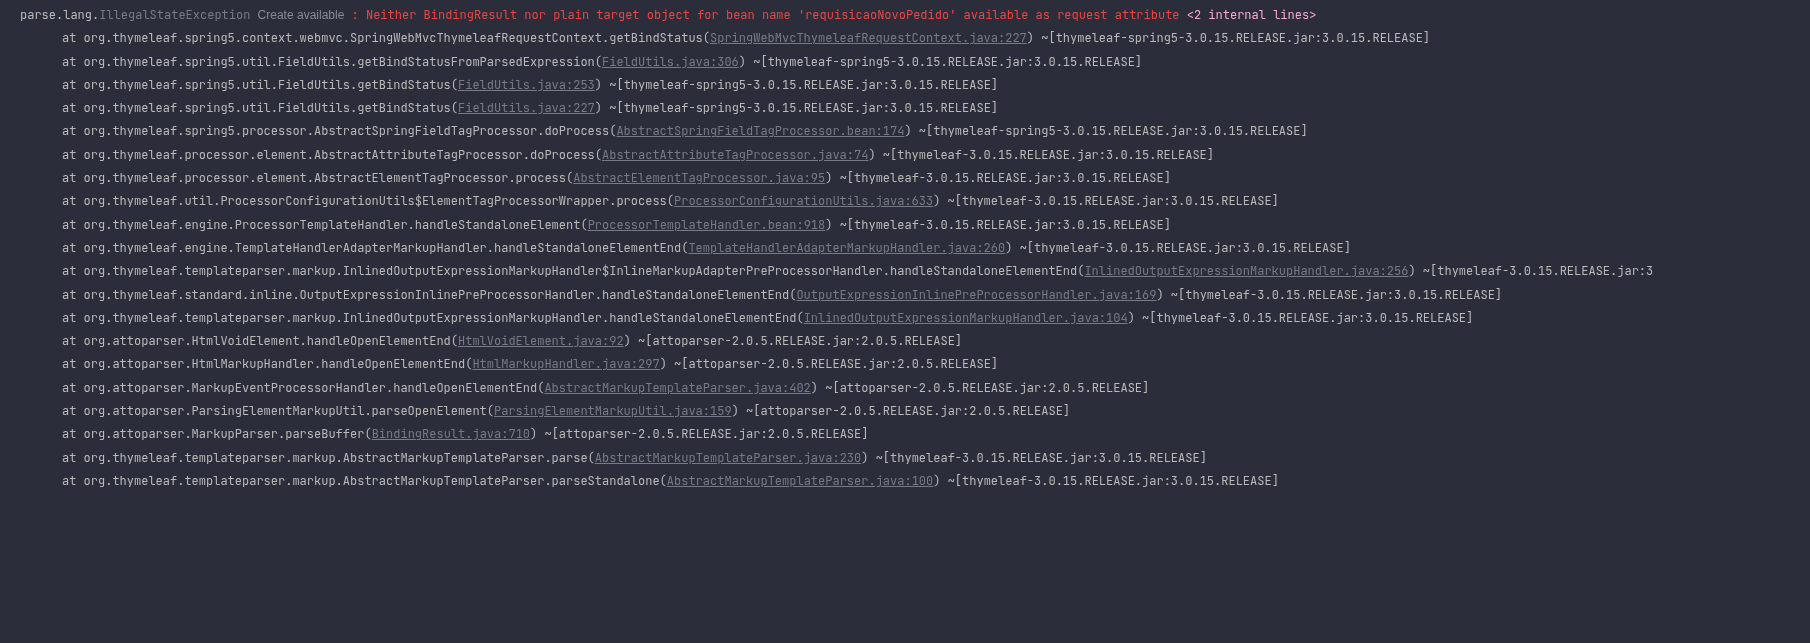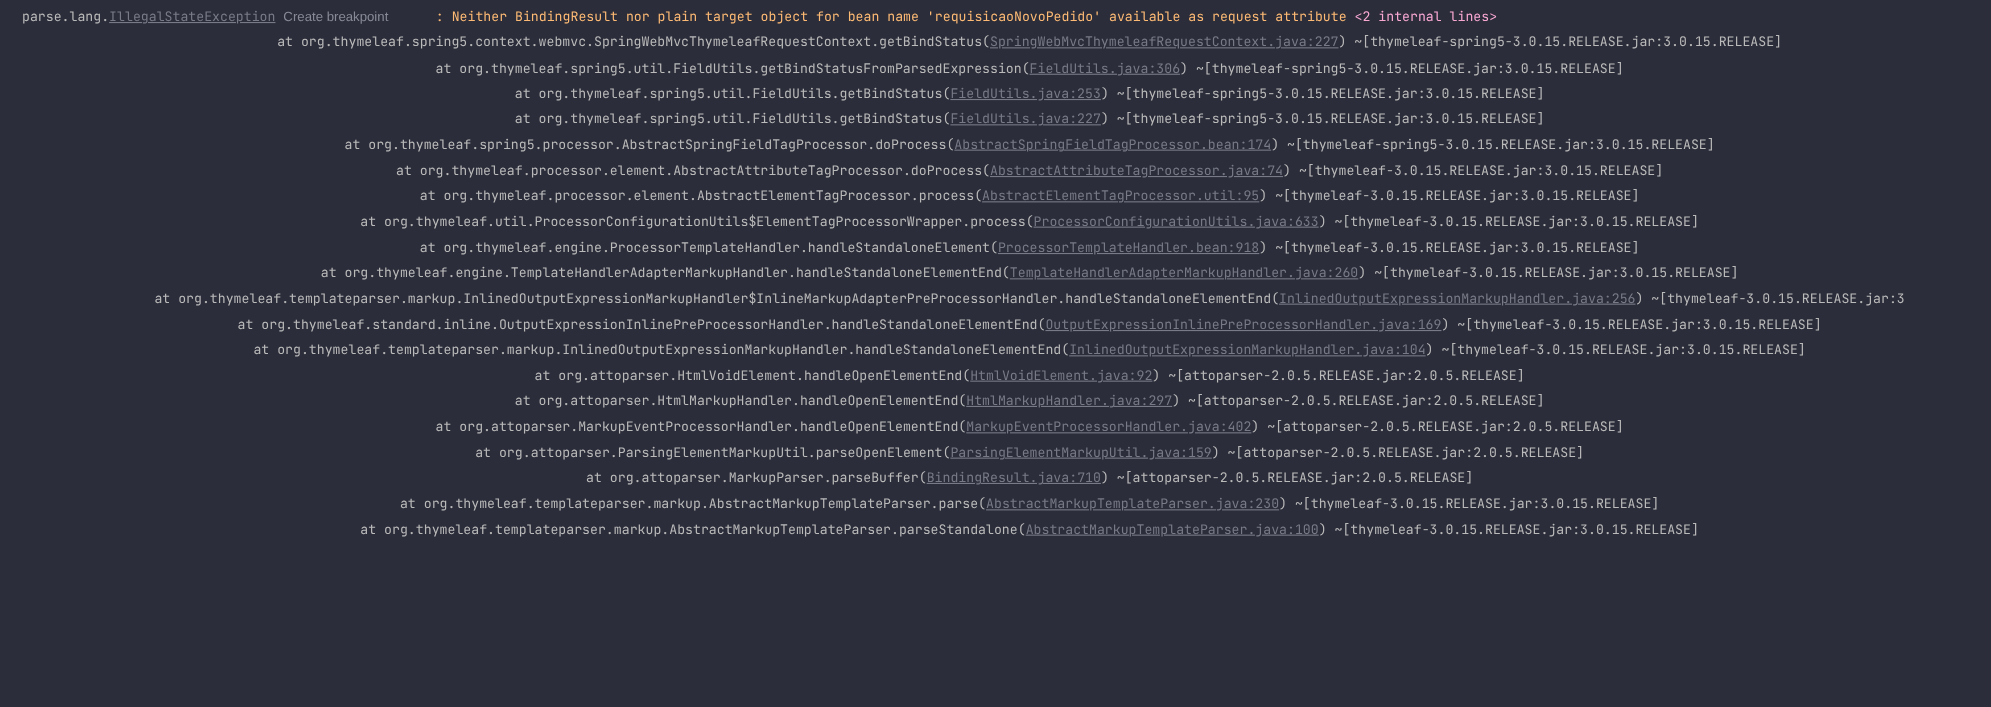--- a/index.html
+++ b/index.html
@@ -12,67 +12,65 @@
     white-space: nowrap;
     overflow: hidden;
     padding: 4px 0;
   }
   .header-line {
     padding-left: 20px;
   }
   .exception-prefix { color: #bababa; }
   .exception-class {
     color: #787a87;
-    text-decoration: underline;
     cursor: pointer;
   }
   .breakpoint-link {
     color: #888a98;
     cursor: pointer;
     font-family: -apple-system, BlinkMacSystemFont, "Segoe UI", sans-serif;
     font-size: 12px;
   }
-  .msg-text { color: #fdba74; margin-left: 36px; }
+  .msg-text { color: #ef4444; }
   .internal-lines { color: #f9a8d4; }
   .stack-line {
     padding-left: 62px;
-    text-align: center;
   }
   .at-text { color: #bababa; }
   .method-text { color: #bababa; }
   .link-text {
     color: #787a87;
     text-decoration: underline;
     cursor: pointer;
   }
   .jar-text { color: #bababa; }
 </style>
 </head>
 <body>
 
 <div class="header-line">
   <span class="exception-prefix">parse.lang.</span><span class="exception-class">IllegalStateException</span>
-  <span class="breakpoint-link">Create breakpoint</span>
+  <span class="breakpoint-link">Create available</span>
   <span class="msg-text">: Neither BindingResult nor plain target object for bean name 'requisicaoNovoPedido' available as request attribute </span><span class="internal-lines">&lt;2 internal lines&gt;</span>
 </div>
 
 <div id="stack-container">
     <div class="stack-line"><span class="at-text">at </span><span class="method-text">org.thymeleaf.spring5.context.webmvc.SpringWebMvcThymeleafRequestContext.getBindStatus(</span><span class="link-text">SpringWebMvcThymeleafRequestContext.java:227</span><span class="jar-text">) ~[thymeleaf-spring5-3.0.15.RELEASE.jar:3.0.15.RELEASE]</span></div>
     <div class="stack-line"><span class="at-text">at </span><span class="method-text">org.thymeleaf.spring5.util.FieldUtils.getBindStatusFromParsedExpression(</span><span class="link-text">FieldUtils.java:306</span><span class="jar-text">) ~[thymeleaf-spring5-3.0.15.RELEASE.jar:3.0.15.RELEASE]</span></div>
     <div class="stack-line"><span class="at-text">at </span><span class="method-text">org.thymeleaf.spring5.util.FieldUtils.getBindStatus(</span><span class="link-text">FieldUtils.java:253</span><span class="jar-text">) ~[thymeleaf-spring5-3.0.15.RELEASE.jar:3.0.15.RELEASE]</span></div>
     <div class="stack-line"><span class="at-text">at </span><span class="method-text">org.thymeleaf.spring5.util.FieldUtils.getBindStatus(</span><span class="link-text">FieldUtils.java:227</span><span class="jar-text">) ~[thymeleaf-spring5-3.0.15.RELEASE.jar:3.0.15.RELEASE]</span></div>
     <div class="stack-line"><span class="at-text">at </span><span class="method-text">org.thymeleaf.spring5.processor.AbstractSpringFieldTagProcessor.doProcess(</span><span class="link-text">AbstractSpringFieldTagProcessor.bean:174</span><span class="jar-text">) ~[thymeleaf-spring5-3.0.15.RELEASE.jar:3.0.15.RELEASE]</span></div>
     <div class="stack-line"><span class="at-text">at </span><span class="method-text">org.thymeleaf.processor.element.AbstractAttributeTagProcessor.doProcess(</span><span class="link-text">AbstractAttributeTagProcessor.java:74</span><span class="jar-text">) ~[thymeleaf-3.0.15.RELEASE.jar:3.0.15.RELEASE]</span></div>
-    <div class="stack-line"><span class="at-text">at </span><span class="method-text">org.thymeleaf.processor.element.AbstractElementTagProcessor.process(</span><span class="link-text">AbstractElementTagProcessor.util:95</span><span class="jar-text">) ~[thymeleaf-3.0.15.RELEASE.jar:3.0.15.RELEASE]</span></div>
+    <div class="stack-line"><span class="at-text">at </span><span class="method-text">org.thymeleaf.processor.element.AbstractElementTagProcessor.process(</span><span class="link-text">AbstractElementTagProcessor.java:95</span><span class="jar-text">) ~[thymeleaf-3.0.15.RELEASE.jar:3.0.15.RELEASE]</span></div>
     <div class="stack-line"><span class="at-text">at </span><span class="method-text">org.thymeleaf.util.ProcessorConfigurationUtils$ElementTagProcessorWrapper.process(</span><span class="link-text">ProcessorConfigurationUtils.java:633</span><span class="jar-text">) ~[thymeleaf-3.0.15.RELEASE.jar:3.0.15.RELEASE]</span></div>
     <div class="stack-line"><span class="at-text">at </span><span class="method-text">org.thymeleaf.engine.ProcessorTemplateHandler.handleStandaloneElement(</span><span class="link-text">ProcessorTemplateHandler.bean:918</span><span class="jar-text">) ~[thymeleaf-3.0.15.RELEASE.jar:3.0.15.RELEASE]</span></div>
     <div class="stack-line"><span class="at-text">at </span><span class="method-text">org.thymeleaf.engine.TemplateHandlerAdapterMarkupHandler.handleStandaloneElementEnd(</span><span class="link-text">TemplateHandlerAdapterMarkupHandler.java:260</span><span class="jar-text">) ~[thymeleaf-3.0.15.RELEASE.jar:3.0.15.RELEASE]</span></div>
     <div class="stack-line"><span class="at-text">at </span><span class="method-text">org.thymeleaf.templateparser.markup.InlinedOutputExpressionMarkupHandler$InlineMarkupAdapterPreProcessorHandler.handleStandaloneElementEnd(</span><span class="link-text">InlinedOutputExpressionMarkupHandler.java:256</span><span class="jar-text">) ~[thymeleaf-3.0.15.RELEASE.jar:3</span></div>
     <div class="stack-line"><span class="at-text">at </span><span class="method-text">org.thymeleaf.standard.inline.OutputExpressionInlinePreProcessorHandler.handleStandaloneElementEnd(</span><span class="link-text">OutputExpressionInlinePreProcessorHandler.java:169</span><span class="jar-text">) ~[thymeleaf-3.0.15.RELEASE.jar:3.0.15.RELEASE]</span></div>
     <div class="stack-line"><span class="at-text">at </span><span class="method-text">org.thymeleaf.templateparser.markup.InlinedOutputExpressionMarkupHandler.handleStandaloneElementEnd(</span><span class="link-text">InlinedOutputExpressionMarkupHandler.java:104</span><span class="jar-text">) ~[thymeleaf-3.0.15.RELEASE.jar:3.0.15.RELEASE]</span></div>
     <div class="stack-line"><span class="at-text">at </span><span class="method-text">org.attoparser.HtmlVoidElement.handleOpenElementEnd(</span><span class="link-text">HtmlVoidElement.java:92</span><span class="jar-text">) ~[attoparser-2.0.5.RELEASE.jar:2.0.5.RELEASE]</span></div>
     <div class="stack-line"><span class="at-text">at </span><span class="method-text">org.attoparser.HtmlMarkupHandler.handleOpenElementEnd(</span><span class="link-text">HtmlMarkupHandler.java:297</span><span class="jar-text">) ~[attoparser-2.0.5.RELEASE.jar:2.0.5.RELEASE]</span></div>
-    <div class="stack-line"><span class="at-text">at </span><span class="method-text">org.attoparser.MarkupEventProcessorHandler.handleOpenElementEnd(</span><span class="link-text">MarkupEventProcessorHandler.java:402</span><span class="jar-text">) ~[attoparser-2.0.5.RELEASE.jar:2.0.5.RELEASE]</span></div>
+    <div class="stack-line"><span class="at-text">at </span><span class="method-text">org.attoparser.MarkupEventProcessorHandler.handleOpenElementEnd(</span><span class="link-text">AbstractMarkupTemplateParser.java:402</span><span class="jar-text">) ~[attoparser-2.0.5.RELEASE.jar:2.0.5.RELEASE]</span></div>
     <div class="stack-line"><span class="at-text">at </span><span class="method-text">org.attoparser.ParsingElementMarkupUtil.parseOpenElement(</span><span class="link-text">ParsingElementMarkupUtil.java:159</span><span class="jar-text">) ~[attoparser-2.0.5.RELEASE.jar:2.0.5.RELEASE]</span></div>
     <div class="stack-line"><span class="at-text">at </span><span class="method-text">org.attoparser.MarkupParser.parseBuffer(</span><span class="link-text">BindingResult.java:710</span><span class="jar-text">) ~[attoparser-2.0.5.RELEASE.jar:2.0.5.RELEASE]</span></div>
     <div class="stack-line"><span class="at-text">at </span><span class="method-text">org.thymeleaf.templateparser.markup.AbstractMarkupTemplateParser.parse(</span><span class="link-text">AbstractMarkupTemplateParser.java:230</span><span class="jar-text">) ~[thymeleaf-3.0.15.RELEASE.jar:3.0.15.RELEASE]</span></div>
     <div class="stack-line"><span class="at-text">at </span><span class="method-text">org.thymeleaf.templateparser.markup.AbstractMarkupTemplateParser.parseStandalone(</span><span class="link-text">AbstractMarkupTemplateParser.java:100</span><span class="jar-text">) ~[thymeleaf-3.0.15.RELEASE.jar:3.0.15.RELEASE]</span></div>
   </div>
 
 </body></html>

